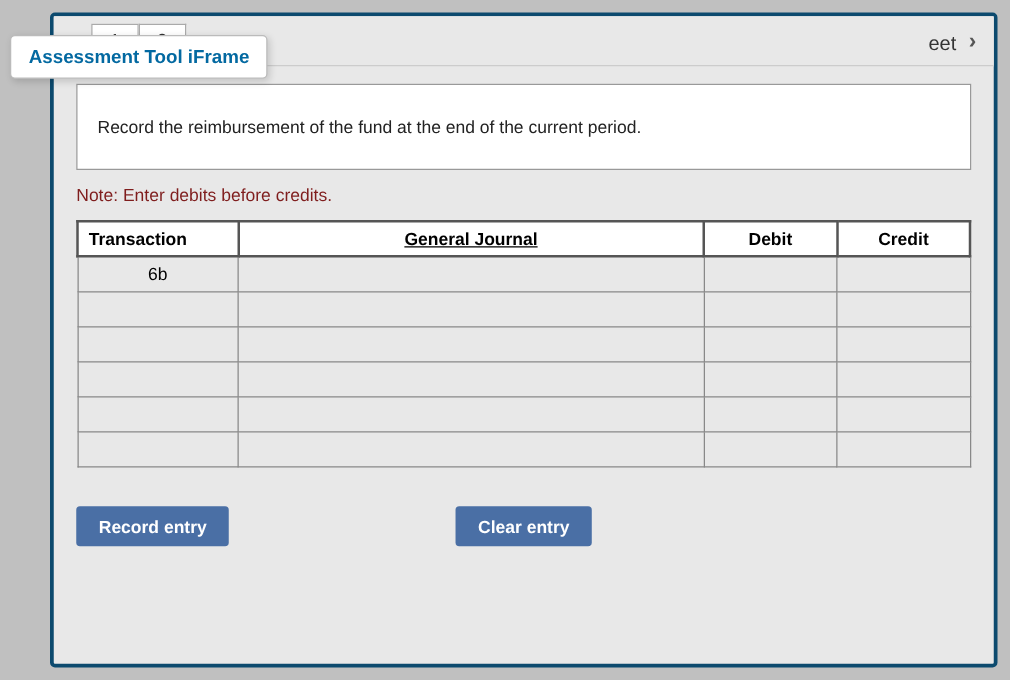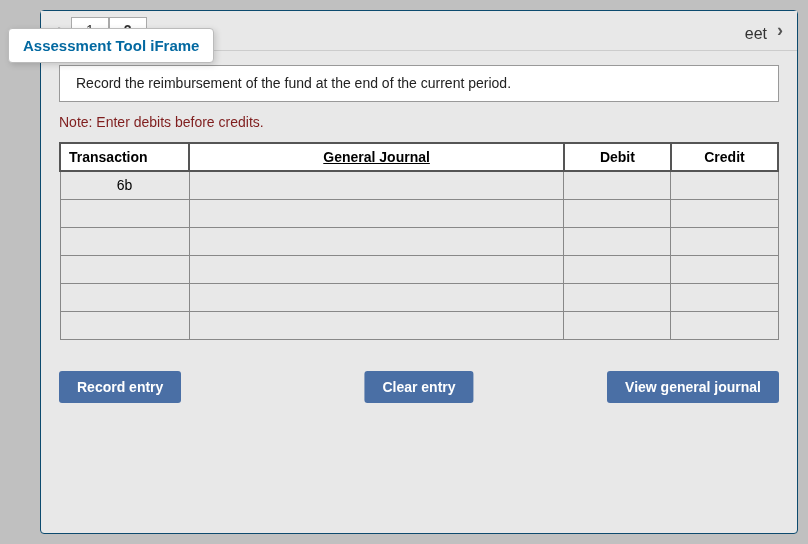--- a/index.html
+++ b/index.html
@@ -32,21 +32,21 @@
     }
 
     
     .main-panel {
       position: absolute;
       top: 10px;
       left: 40px;
       right: 10px;
       bottom: 10px;
       background: #e8e8e8;
-      border: 1px solid #0c4a6e;
+      border: 3px solid #0c4a6e;
       border-radius: 4px;
     }
 
     
     .eet-text {
       position: absolute;
       top: 14px;
       right: 30px;
       font-size: 16px;
       color: #333;
@@ -92,21 +92,21 @@
 
     
     .content-area {
       padding: 14px 18px;
     }
 
     
     .instruction-box {
       border: 1px solid #999;
       background: white;
-      padding: 7px 16px;
+      padding: 23px 16px;
       margin-bottom: 12px;
       font-size: 14px;
       color: #222;
       line-height: 1.5;
     }
 
     
     .note-text {
       color: #7f1d1d;
       font-size: 14px;
@@ -312,17 +312,16 @@
       </tbody>
     </table>
 
     <div class="buttons-wrapper">
       <button class="btn btn-blue record-btn">Record entry</button>
 
       <div class="clear-center">
         <button class="btn btn-blue">Clear entry</button>
       </div>
 
-      <button class="btn btn-blue view-btn">View general journal</button>
     </div>
 
   </div>
 </div>
 
 </body></html>

